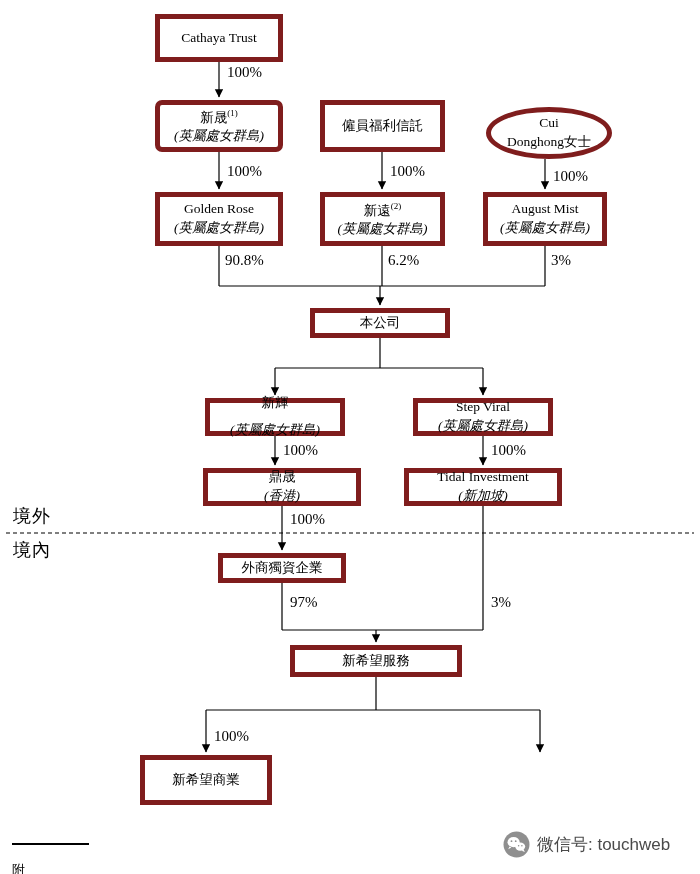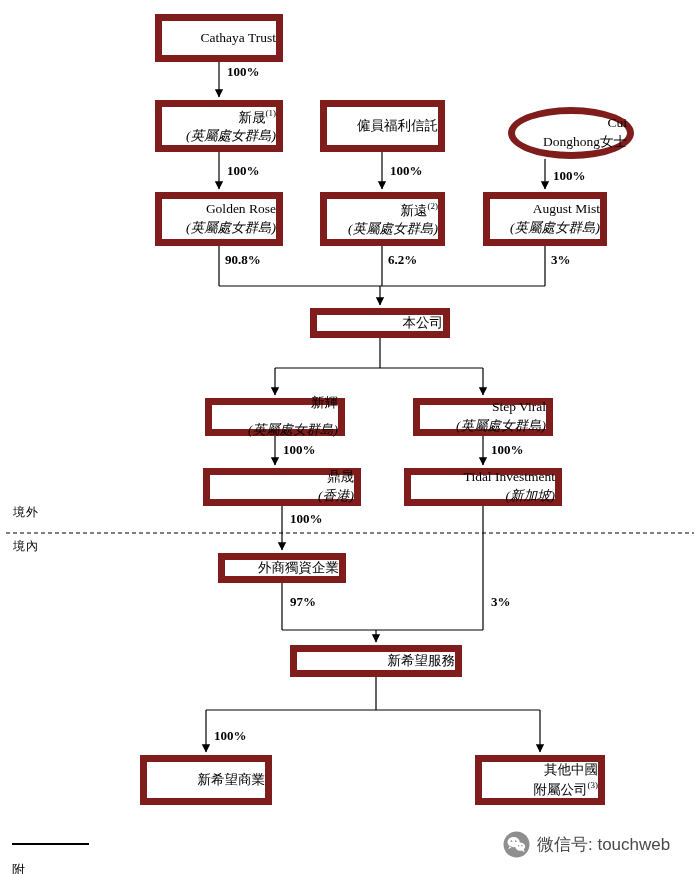--- a/index.html
+++ b/index.html
@@ -3,29 +3,29 @@
 <meta charset="utf-8">
 <style>
   * { margin:0; padding:0; box-sizing:border-box; }
   html,body { background:#ffffff; }
   .page {
     position:relative; width:700px; height:874px; background:#fff;
     overflow:hidden; color:#000;
     font-family:"Liberation Serif","DejaVu Serif",serif;
   }
   .node {
-    position:absolute; border:7px solid #7f1d1d; background:#fff;
-    display:flex; flex-direction:column; align-items:flex-end; justify-content:center;
+    position:absolute; border:5px solid #7f1d1d; background:#fff;
+    display:flex; flex-direction:column; align-items:center; justify-content:center;
     text-align:center; font-size:13.5px; line-height:1.38;
   }
   .node.ellipse { border-radius:50%; }
   .jur { font-style:italic; }
   .nl sup { font-size:9px; }
-  .pct { position:absolute; font-size:13px; white-space:nowrap;font-weight:bold; }
-  .region { position:absolute; font-size:12px; letter-spacing:1px; }
+  .pct { position:absolute; font-size:15px; white-space:nowrap; }
+  .region { position:absolute; font-size:18px; letter-spacing:1px; }
   svg.lines { position:absolute; left:0; top:0; }
   .footline { position:absolute; left:12px; top:843px; width:77px; height:2px; background:#000; }
   .footnote { position:absolute; left:12px; top:861px; font-size:13px; }
   .wm {
     position:absolute; left:503px; top:830px; height:28px;
     display:flex; align-items:center; gap:7px;
     color:#4a4a4a; font-family:"Liberation Sans","DejaVu Sans",sans-serif;
     font-size:17px;
     text-align:center;
   }
@@ -60,30 +60,30 @@
       <path d="M206,710 V752" marker-end="url(#arrow)"></path>
       <path d="M540,710 V752" marker-end="url(#arrow)"></path>
       <path d="M6,533 H694" stroke-dasharray="4 3"></path>
     </g>
   </svg>
 
   <div class="node" style="left:155px;top:14px;width:128px;height:48px;">
     <div class="nl">Cathaya Trust</div>
   </div>
 
-  <div class="node" style="left:155px;top:100px;width:128px;height:52px;">
+  <div class="node" style="left:155px;top:100px;width:128px;height:52px;border-radius:7px;">
     <div class="nl"><span>新晟</span><sup>(1)</sup></div>
     <div class="nl jur">(英屬處女群島)</div>
   </div>
 
   <div class="node" style="left:320px;top:100px;width:125px;height:52px;">
     <div class="nl">僱員福利信託</div>
   </div>
 
-  <div class="node ellipse" style="left:508px;top:107px;width:126px;height:52px;">
+  <div class="node ellipse" style="left:486px;top:107px;width:126px;height:52px;">
     <div class="nl">Cui</div>
     <div class="nl">Donghong女士</div>
   </div>
 
   <div class="node" style="left:155px;top:192px;width:128px;height:54px;">
     <div class="nl">Golden Rose</div>
     <div class="nl jur">(英屬處女群島)</div>
   </div>
 
   <div class="node" style="left:320px;top:192px;width:125px;height:54px;">
@@ -125,24 +125,20 @@
   </div>
 
   <div class="node" style="left:290px;top:645px;width:172px;height:32px;">
     <div class="nl">新希望服務</div>
   </div>
 
   <div class="node" style="left:140px;top:755px;width:132px;height:50px;">
     <div class="nl">新希望商業</div>
   </div>
 
-  <div class="node" style="left:475px;top:755px;width:130px;height:50px;">
-    <div class="nl">其他中國</div>
-    <div class="nl"><span>附屬公司</span><sup>(3)</sup></div>
-  </div>
 
   <div class="pct" style="left:227px;top:64px;">100%</div>
   <div class="pct" style="left:227px;top:163px;">100%</div>
   <div class="pct" style="left:390px;top:163px;">100%</div>
   <div class="pct" style="left:553px;top:168px;">100%</div>
   <div class="pct" style="left:225px;top:252px;">90.8%</div>
   <div class="pct" style="left:388px;top:252px;">6.2%</div>
   <div class="pct" style="left:551px;top:252px;">3%</div>
   <div class="pct" style="left:283px;top:442px;">100%</div>
   <div class="pct" style="left:491px;top:442px;">100%</div>

